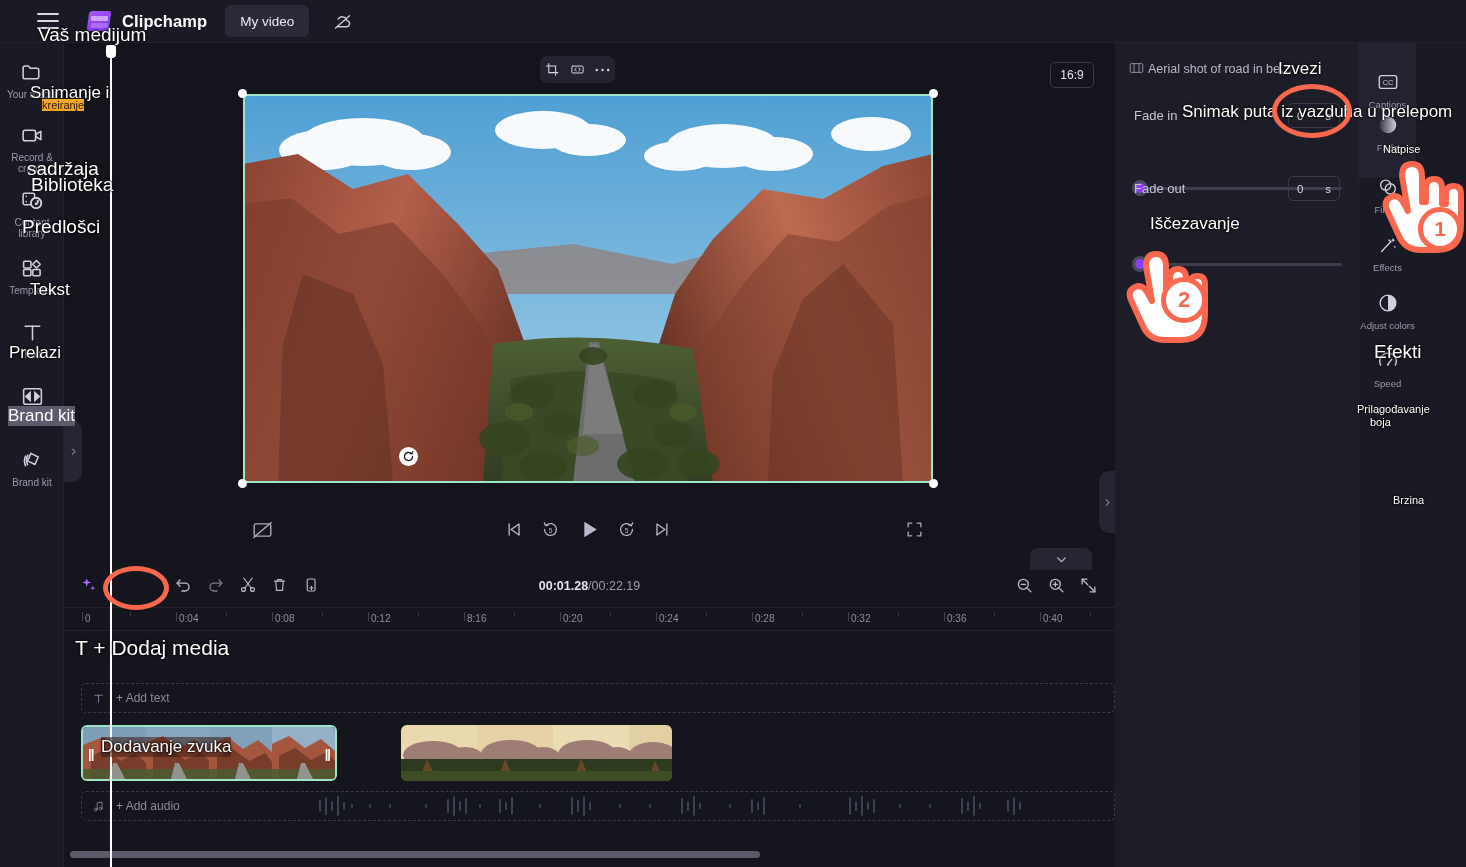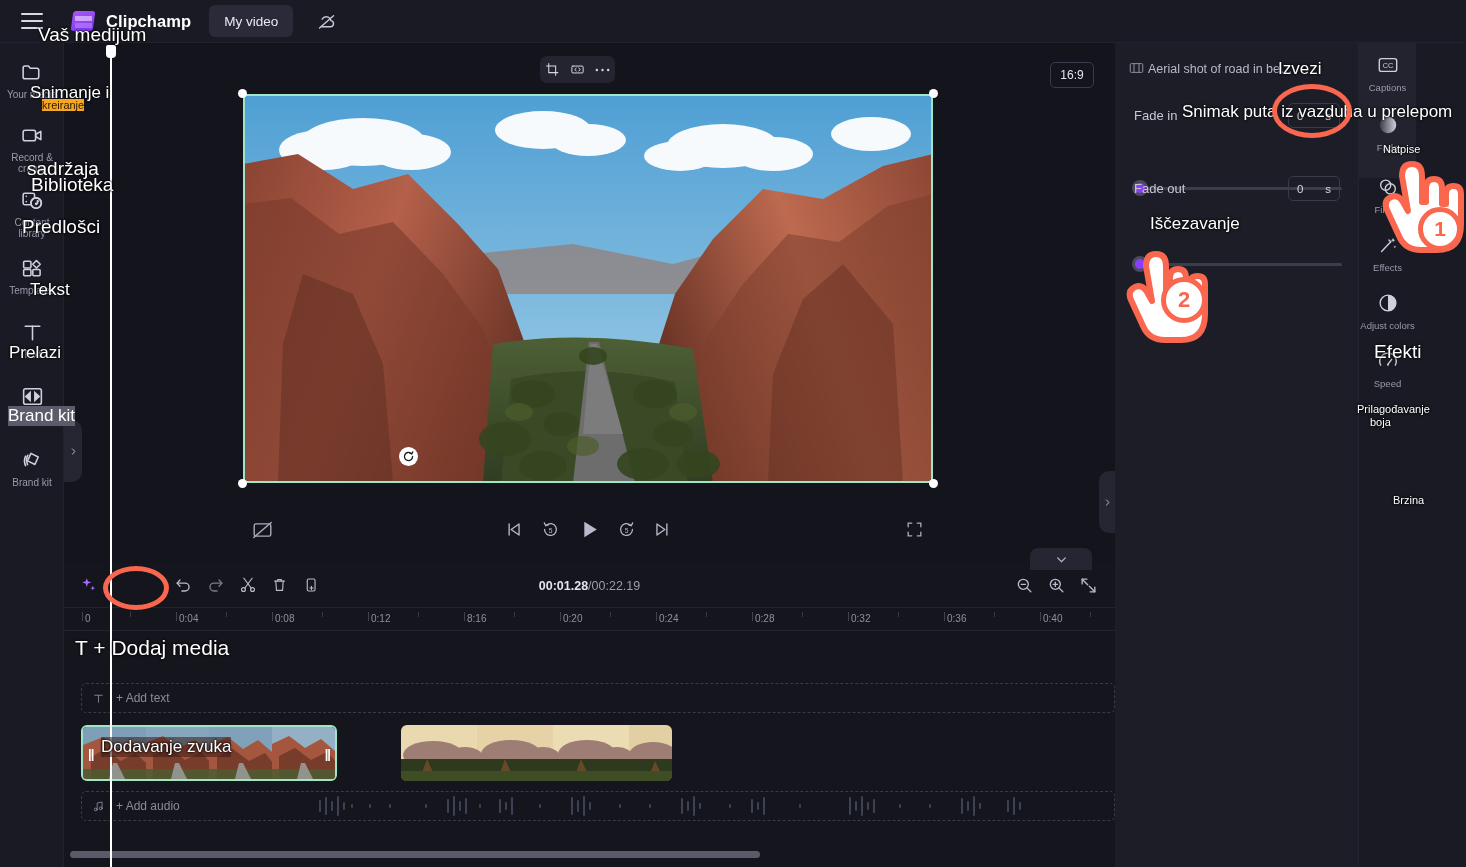--- a/index.html
+++ b/index.html
@@ -10,20 +10,21 @@
     color:#e8e8ef;
     overflow:hidden;
   }
   #app { position:relative; width:1466px; height:867px; background:#14141c; }
 
   
   .topbar {
     position:absolute; left:0; top:0; width:1466px; height:43px;
     background:#1a1a24; display:flex; align-items:center; z-index:30;
     border-bottom:1px solid #22222e;
+    padding-left:16px;
   }
   .hamburger { width:22px; height:16px; margin-left:21px; display:flex; flex-direction:column; justify-content:space-between; cursor:pointer;}
   .hamburger i { display:block; height:2px; background:#d9d9e3; border-radius:1px;}
   .logo-mark { margin-left:25px; width:32px; height:26px; position:relative; }
   .logo-mark .b1{position:absolute;left:4px;top:3px;width:22px;height:20px;background:linear-gradient(160deg,#a855f7,#7c3aed);border-radius:3px;transform:skewX(-8deg);}
   .logo-mark .b2{position:absolute;left:7px;top:8px;width:17px;height:5px;background:#d8b4fe;border-radius:1px;opacity:.85;}
   .logo-mark .b3{position:absolute;left:7px;top:15px;width:17px;height:5px;background:#c084fc;border-radius:1px;opacity:.6;}
   .brandname { margin-left:6px; font-size:16.5px; font-weight:700; color:#fff; letter-spacing:.1px;}
   .projtab {
     margin-left:18px; height:32px; padding:0 15px; display:flex; align-items:center;
@@ -456,21 +457,21 @@
     </div>
     <div class="slider" style="top:213px;">
       <div class="track"></div>
       <div class="knob" style="left:0px;"></div>
     </div>
   </div>
 
   <div class="rightrail">
     <div class="rr-bg-sel" style="top:0;height:135px;"></div>
 
-    <div class="rr-item" style="top:8px;">
+    <div class="rr-item" style="top:25px;">
       <div class="rr-ic">
         <svg width="22" height="18" viewBox="0 0 24 18" fill="none" stroke="#cfcfdd" stroke-width="1.5">
           <rect x="2.5" y="2" width="19" height="14" rx="2.4"></rect>
           <text x="12" y="12.5" font-size="8" fill="#cfcfdd" stroke="none" text-anchor="middle" font-family="Liberation Sans, sans-serif">CC</text>
         </svg>
       </div>
       <div class="rr-lb">Captions</div>
     </div>
 
     <div class="rr-item" style="top:68px;">

